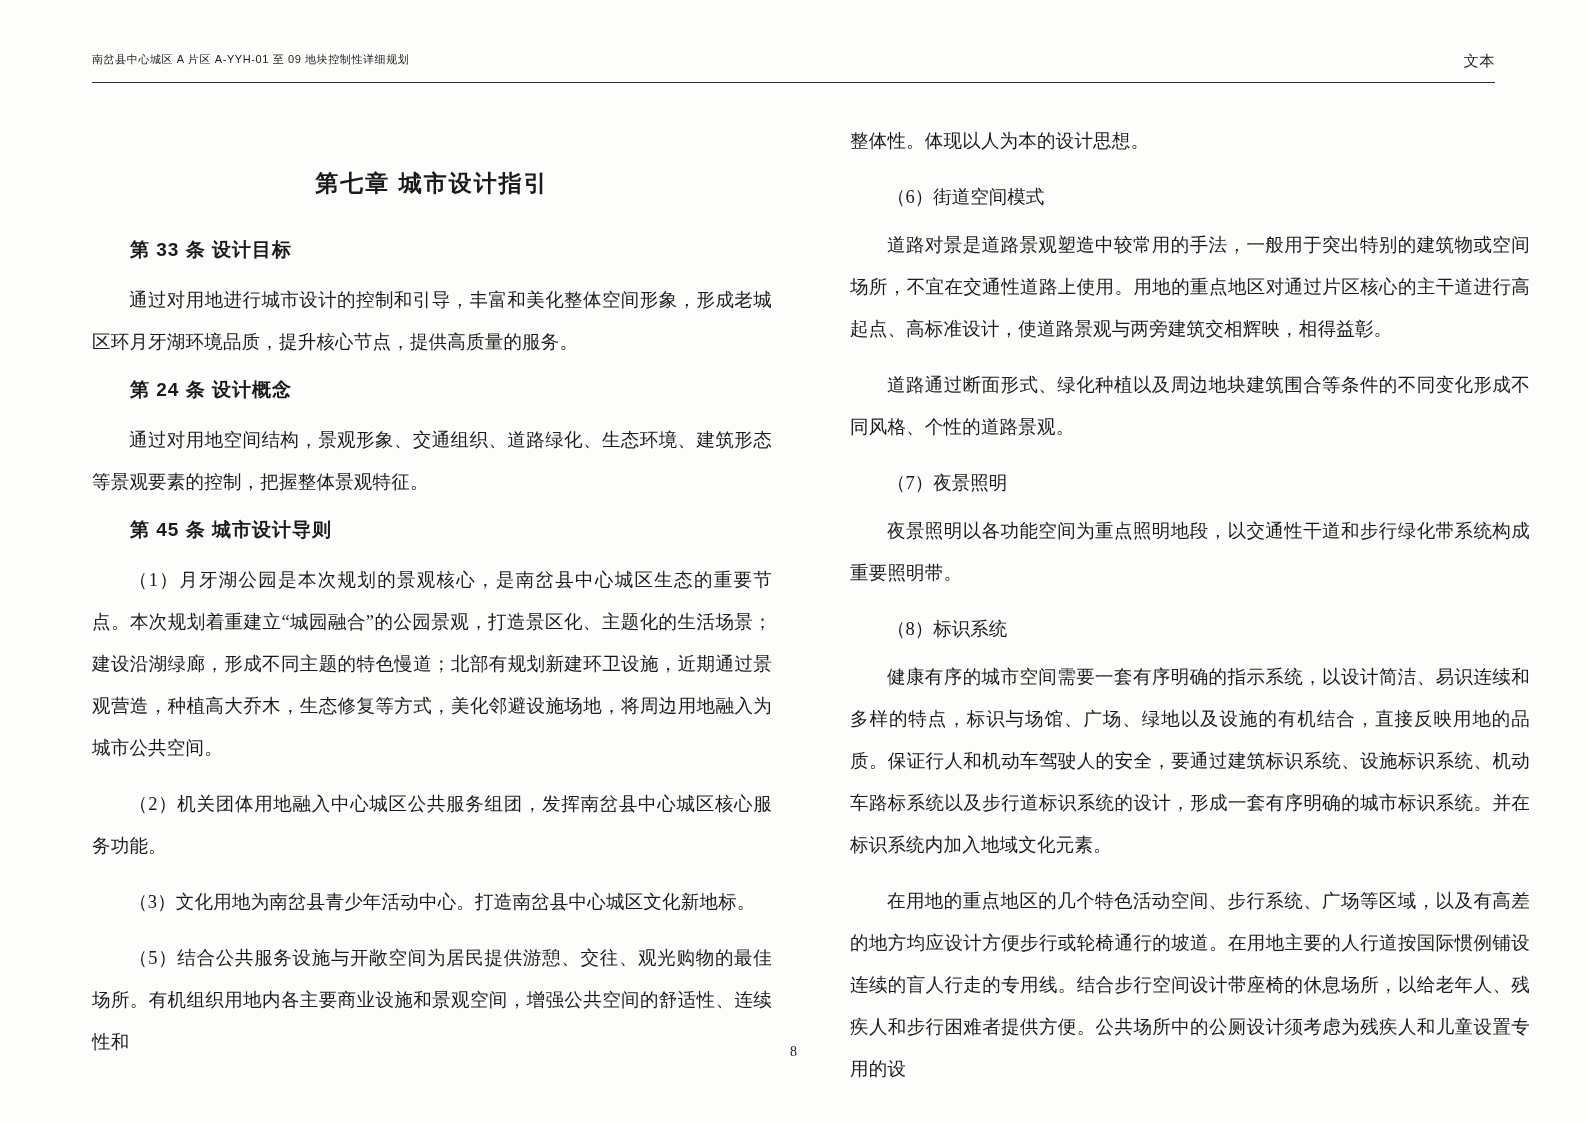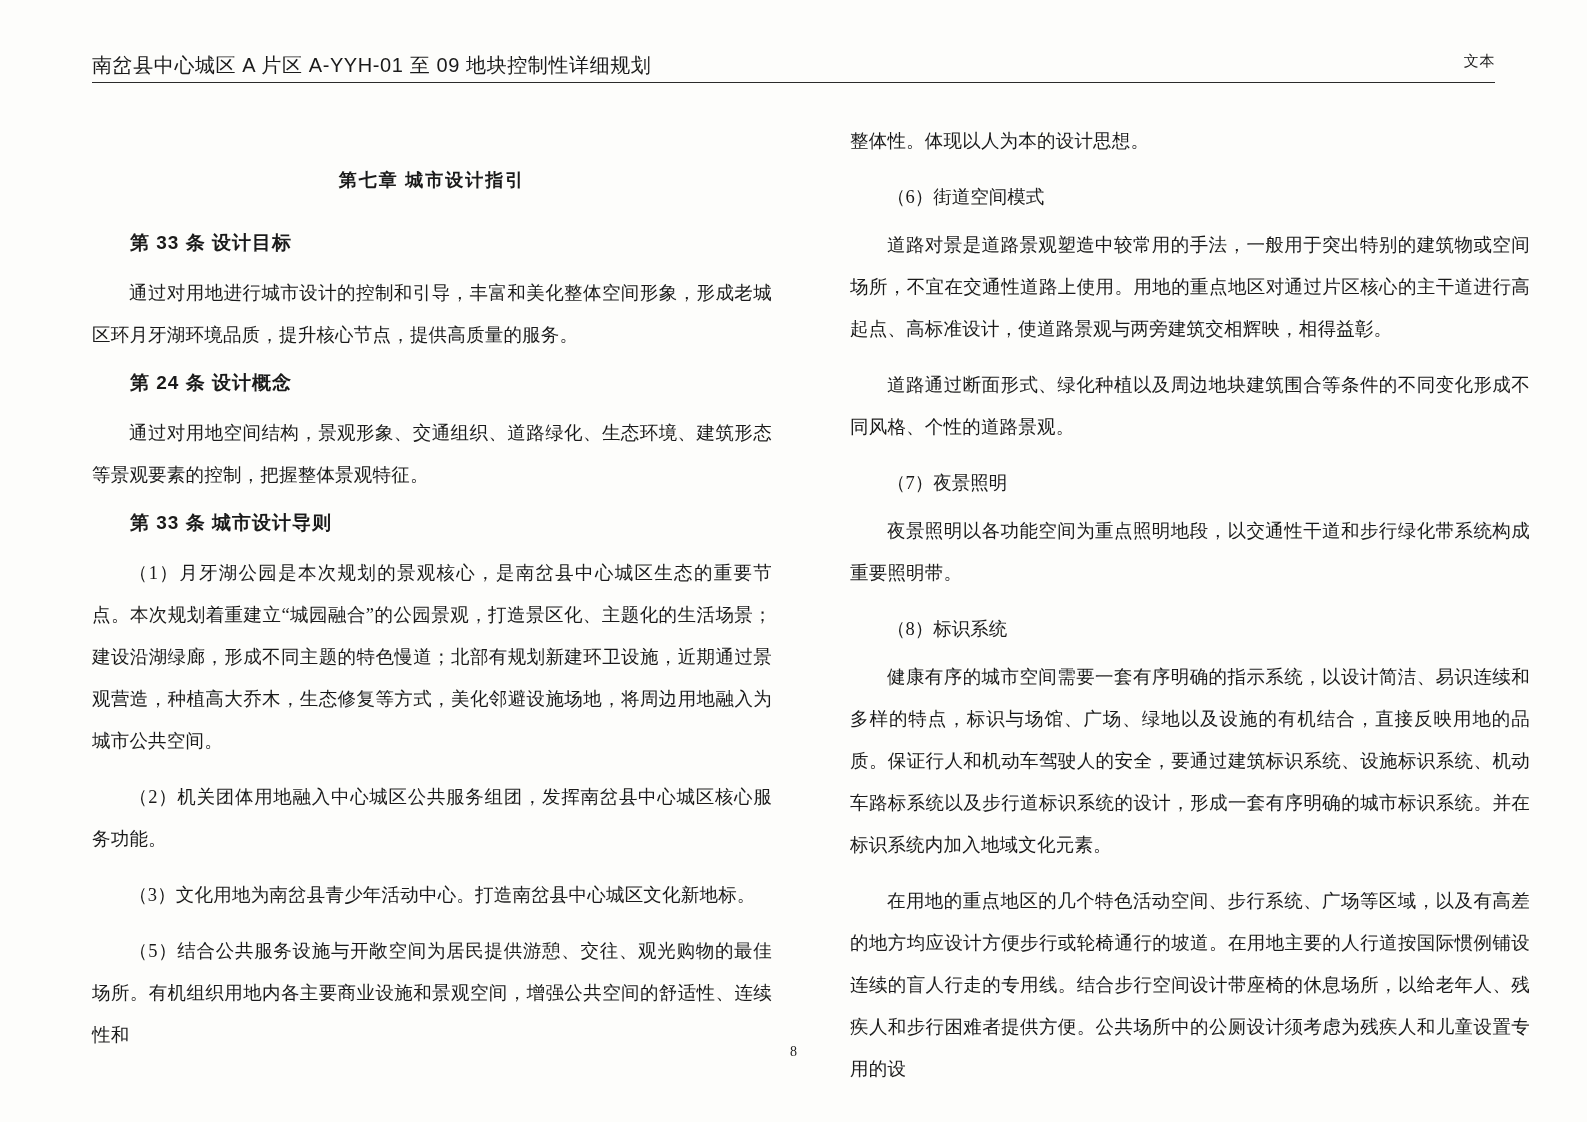--- a/index.html
+++ b/index.html
@@ -31,21 +31,21 @@
   .header-rule {
     position: absolute;
     top: 82px;
     left: 92px;
     right: 92px;
     height: 1px;
     background: #2b2b2b;
   }
   .header-left {
     font-family: "Liberation Sans", sans-serif;
-    font-size: 20px;
+    font-size: 11px;
     letter-spacing: 0.6px;
   }
   .header-right {
     font-family: "Liberation Sans", sans-serif;
     font-size: 15px;
     letter-spacing: 0.6px;
   }
   .columns {
     position: absolute;
     top: 120px;
@@ -54,25 +54,25 @@
     bottom: 110px;
     display: flex;
     gap: 78px;
   }
   .col {
     width: 680px;
     flex: 0 0 680px;
   }
   .chapter-title {
     text-align: center;
-    font-size: 18px;
+    font-size: 23px;
     font-weight: bold;
     letter-spacing: 2px;
     margin: 48px 0 38px 0;
-    font-family: Liberation Serif, serif;
+    font-family: Liberation Sans, sans-serif;
   }
   .art-title {
     font-size: 19px;
     font-weight: bold;
     margin: 0 0 16px 0;
     padding-left: 38px;
     letter-spacing: 1px;
     font-family: "Liberation Sans", sans-serif;
   }
   p.body {
@@ -119,21 +119,21 @@
 
     <div class="col">
       <div class="chapter-title">第七章 城市设计指引</div>
 
       <div class="art-title">第 33 条  设计目标</div>
       <p class="body">通过对用地进行城市设计的控制和引导，丰富和美化整体空间形象，形成老城区环月牙湖环境品质，提升核心节点，提供高质量的服务。</p>
 
       <div class="art-title">第 24 条  设计概念</div>
       <p class="body">通过对用地空间结构，景观形象、交通组织、道路绿化、生态环境、建筑形态等景观要素的控制，把握整体景观特征。</p>
 
-      <div class="art-title">第 33 条  城市设计导则</div>
+      <div class="art-title">第 45 条  城市设计导则</div>
       <p class="body">（1）月牙湖公园是本次规划的景观核心，是南岔县中心城区生态的重要节点。本次规划着重建立“城园融合”的公园景观，打造景区化、主题化的生活场景；建设沿湖绿廊，形成不同主题的特色慢道；北部有规划新建环卫设施，近期通过景观营造，种植高大乔木，生态修复等方式，美化邻避设施场地，将周边用地融入为城市公共空间。</p>
       <p class="body">（2）机关团体用地融入中心城区公共服务组团，发挥南岔县中心城区核心服务功能。</p>
       <p class="body">（3）文化用地为南岔县青少年活动中心。打造南岔县中心城区文化新地标。</p>
       <p class="body">（5）结合公共服务设施与开敞空间为居民提供游憩、交往、观光购物的最佳场所。有机组织用地内各主要商业设施和景观空间，增强公共空间的舒适性、连续性和</p>
     </div>
 
     <div class="col">
       <p class="body cont">整体性。体现以人为本的设计思想。</p>
 
       <div class="sub-title">（6）街道空间模式</div>

